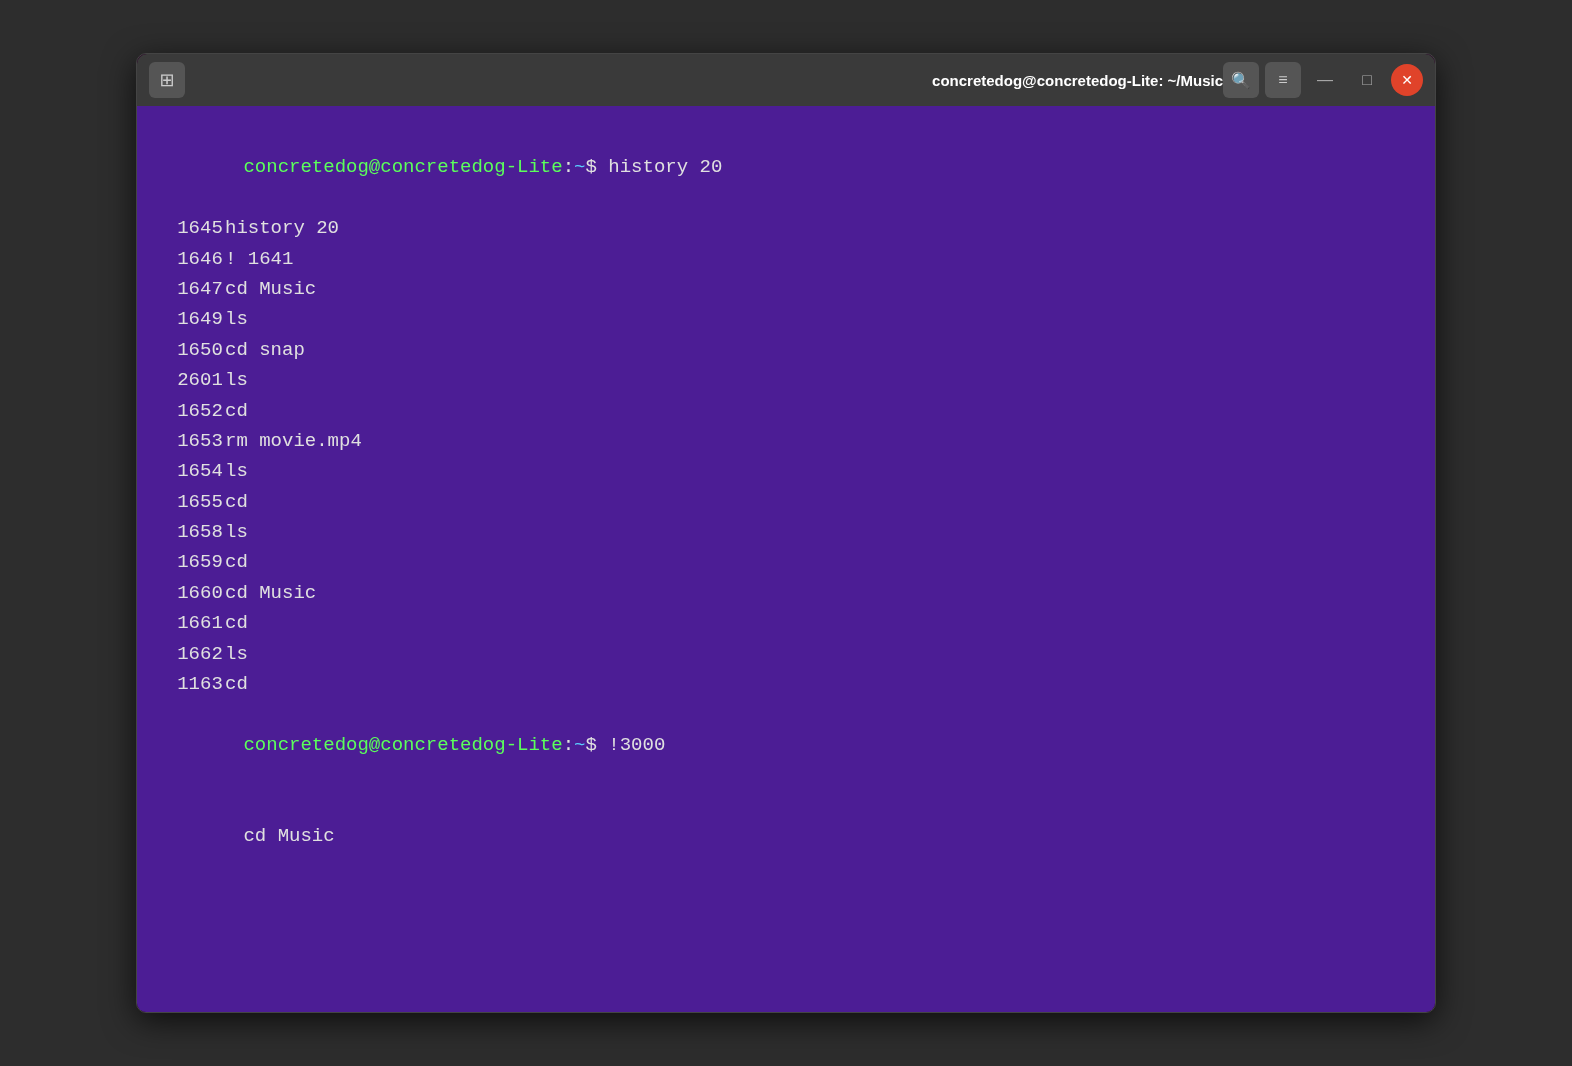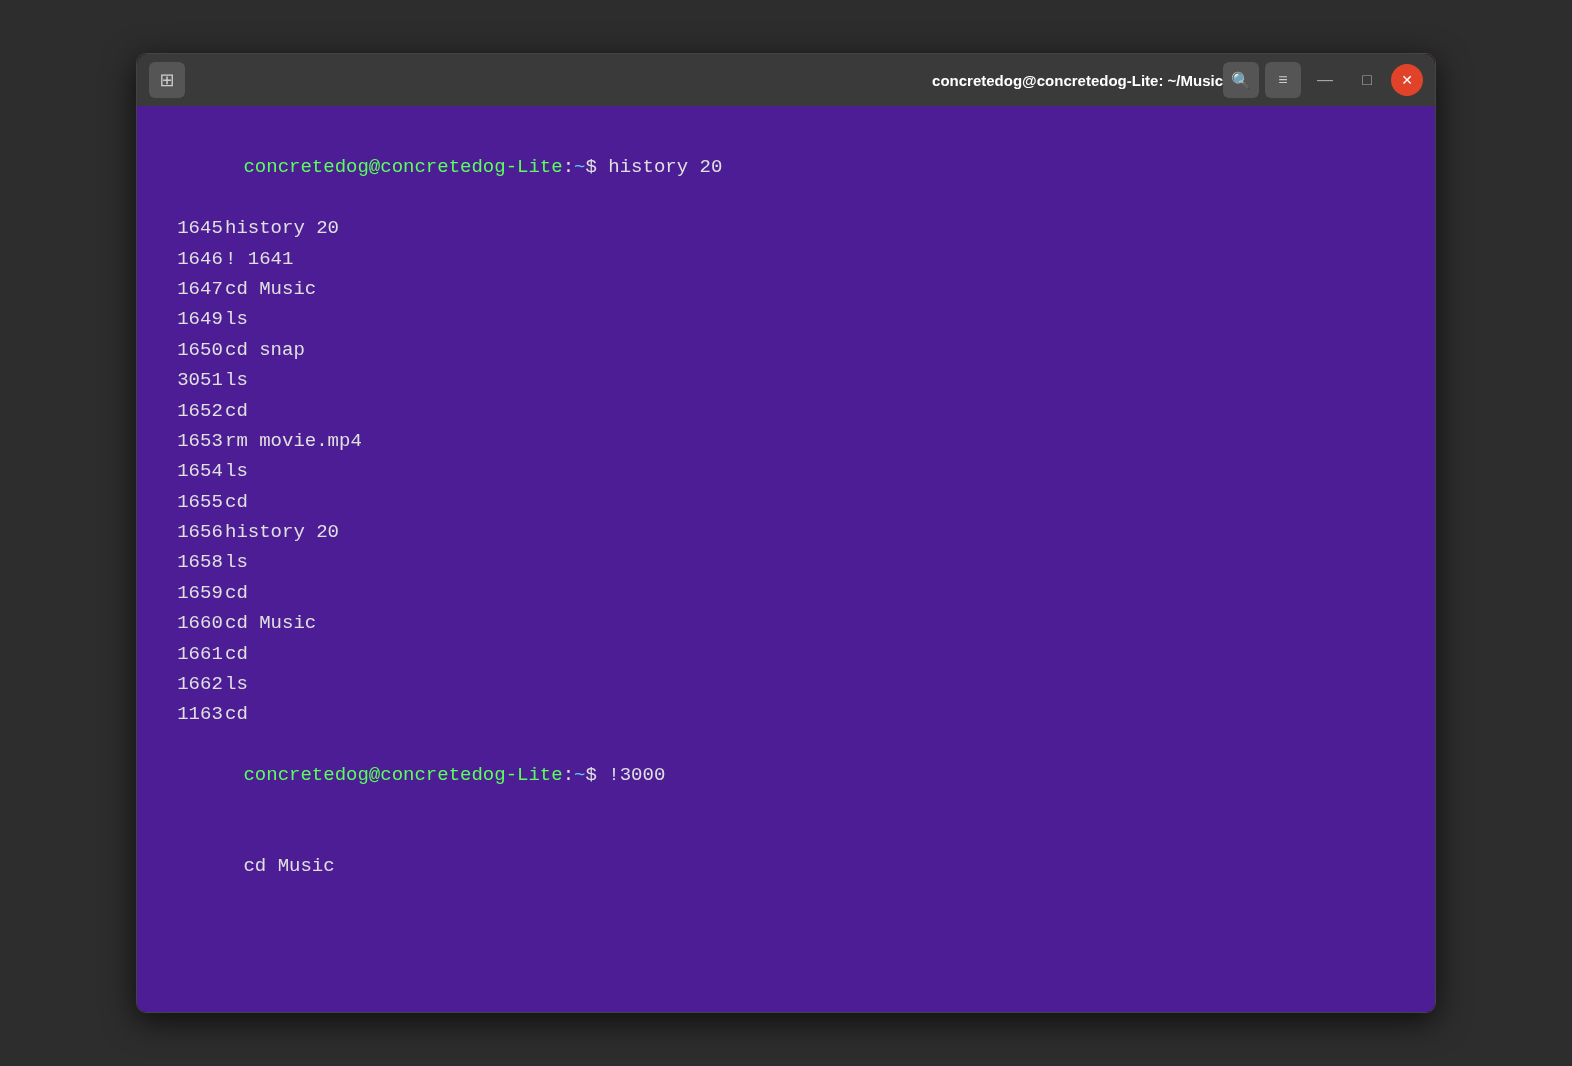--- a/index.html
+++ b/index.html
@@ -159,26 +159,25 @@
     <div class="line">
       <span class="prompt-green">concretedog@concretedog-Lite</span><span class="prompt-white">:</span><span class="prompt-blue">~</span><span class="prompt-white">$ </span><span class="prompt-white">history 20</span>
     </div>
 
     <div id="history-output">
         <div class="line"><span class="history-num">1645</span><span class="history-cmd">history 20</span></div>
         <div class="line"><span class="history-num">1646</span><span class="history-cmd">! 1641</span></div>
         <div class="line"><span class="history-num">1647</span><span class="history-cmd">cd Music</span></div>
         <div class="line"><span class="history-num">1649</span><span class="history-cmd">ls</span></div>
         <div class="line"><span class="history-num">1650</span><span class="history-cmd">cd snap</span></div>
-        <div class="line"><span class="history-num">3051</span><span class="history-cmd">ls</span></div>
+        <div class="line"><span class="history-num">2601</span><span class="history-cmd">ls</span></div>
         <div class="line"><span class="history-num">1652</span><span class="history-cmd">cd</span></div>
         <div class="line"><span class="history-num">1653</span><span class="history-cmd">rm movie.mp4</span></div>
         <div class="line"><span class="history-num">1654</span><span class="history-cmd">ls</span></div>
         <div class="line"><span class="history-num">1655</span><span class="history-cmd">cd</span></div>
-        <div class="line"><span class="history-num">1656</span><span class="history-cmd">history 20</span></div>
         <div class="line"><span class="history-num">1658</span><span class="history-cmd">ls</span></div>
         <div class="line"><span class="history-num">1659</span><span class="history-cmd">cd</span></div>
         <div class="line"><span class="history-num">1660</span><span class="history-cmd">cd Music</span></div>
         <div class="line"><span class="history-num">1661</span><span class="history-cmd">cd</span></div>
         <div class="line"><span class="history-num">1662</span><span class="history-cmd">ls</span></div>
         <div class="line"><span class="history-num">1163</span><span class="history-cmd">cd</span></div>
       </div>
 
     <div class="line">
       <span class="prompt-green">concretedog@concretedog-Lite</span><span class="prompt-white">:</span><span class="prompt-blue">~</span><span class="prompt-white">$ </span><span class="prompt-white">!3000</span>

